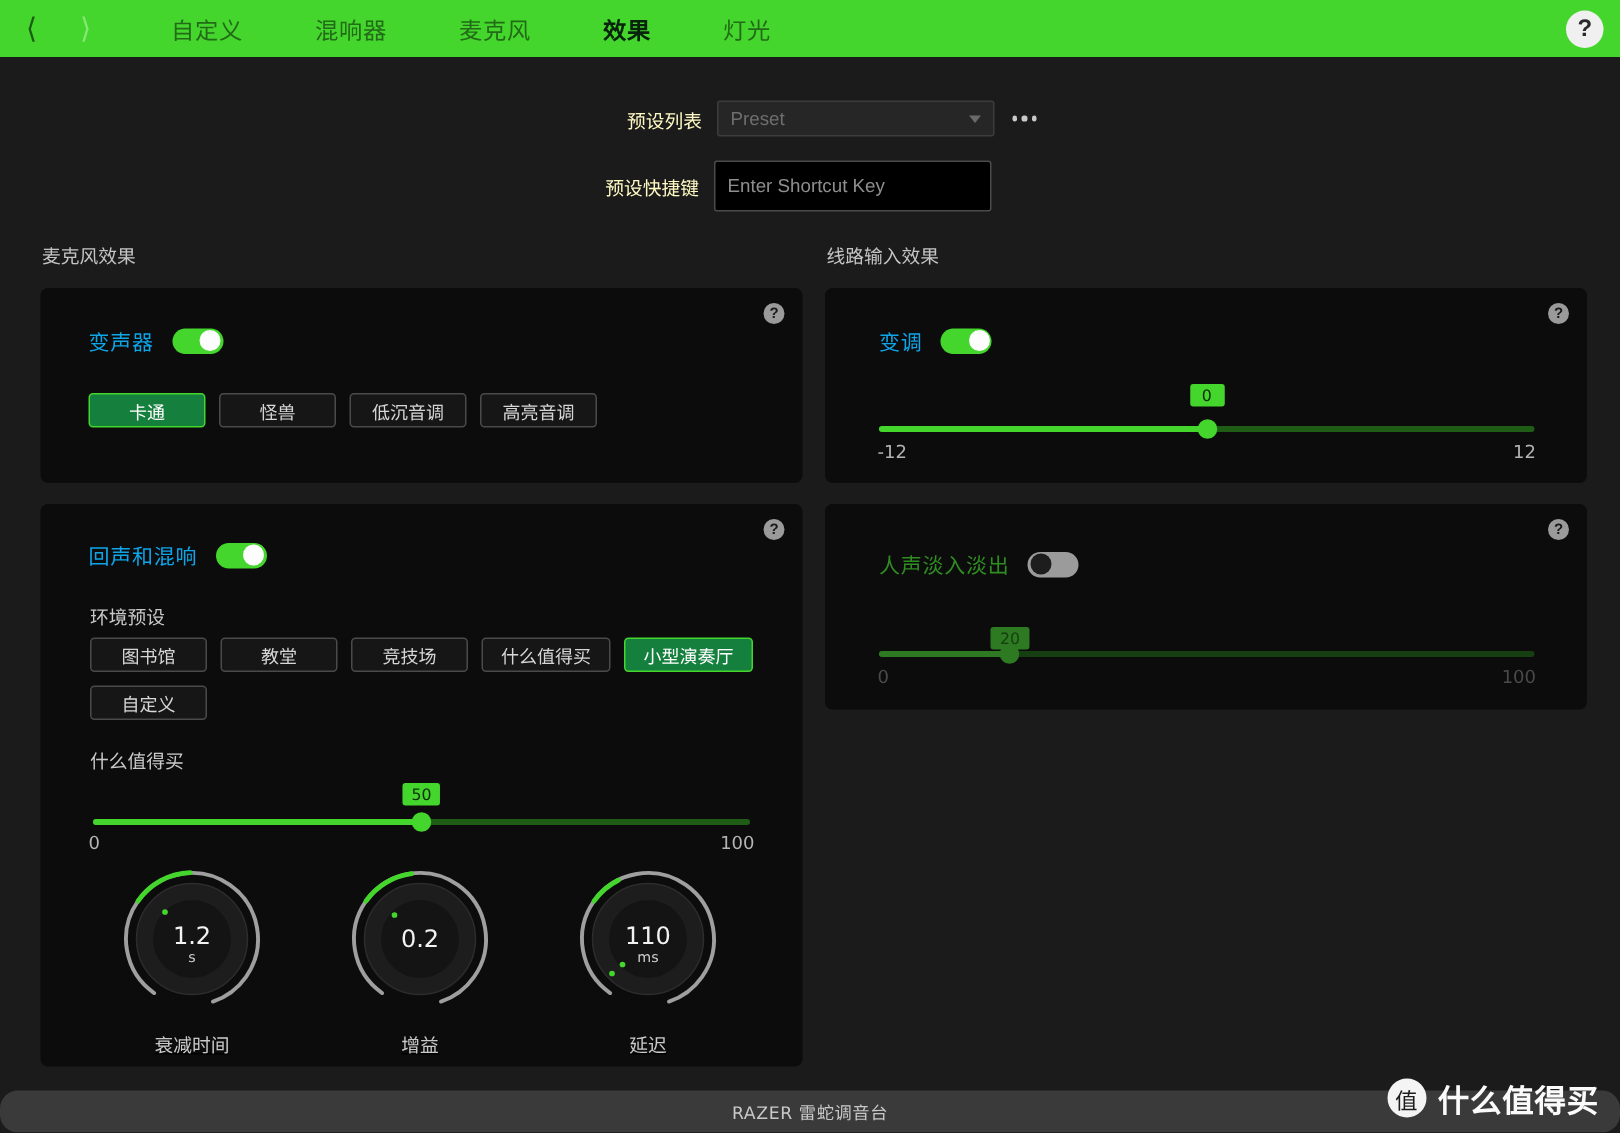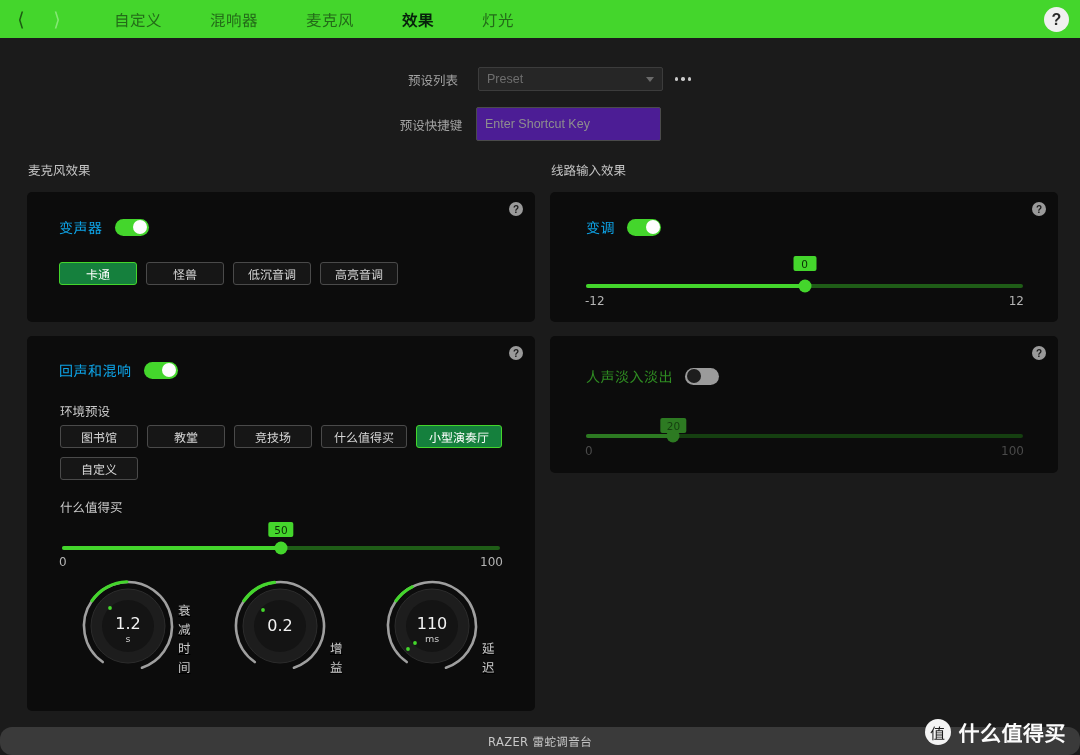--- a/index.html
+++ b/index.html
@@ -32,34 +32,34 @@
     position: absolute; right: 11px; top: 7px; width: 25px; height: 25px; border-radius: 50%;
     background: #f0f0f0; color: #2a2a2a; font-size: 16px; font-weight: 700;
     display: flex; align-items: center; justify-content: center;
   }
 
   
   .preset-area { position: absolute; left: 0; top: 38px; width: 1080px; height: 110px; }
   .preset-row { position: absolute; display: flex; align-items: center; }
   .preset-row.r1 { left: 398px; top: 29px; }
   .preset-row.r2 { left: 396px; top: 69px; }
-  .preset-label { font-size: 12.5px; color: #a3a3a3; width: 70px; text-align: center;
+  .preset-label { font-size: 12.5px; color: #fef9c3; width: 70px; text-align: right;
                   margin-right: 10px; font-family: "DejaVu Sans", sans-serif; }
   .preset-select {
     width: 185px; height: 24px; background: #262626; border: 1px solid #3c3c3c;
     border-radius: 2px; display: flex; align-items: center; padding: 0 8px;
     font-size: 12.5px; color: #6e6e6e; position: relative;
   }
   .chev { position: absolute; right: 8px; top: 9px; width: 0; height: 0;
           border-left: 4.5px solid transparent; border-right: 4.5px solid transparent;
           border-top: 5px solid #6a6a6a; }
   .dots { margin-left: 12px; display: flex; gap: 3px; align-items: center; }
   .dots i { width: 3.4px; height: 3.4px; border-radius: 50%; background: #c9c9c9; display: block; }
   .preset-input {
-    width: 185px; height: 15px; background: #4c1d95; border: 1px solid #4b4b4b;
+    width: 185px; height: 15px; background: #000000; border: 1px solid #4b4b4b;
     border-radius: 2px; display: flex; align-items: center; padding: 16px 8px;
     font-size: 12.5px; color: #8e8e8e;
   }
 
   
   .col-title { font-size: 12.5px; color: #c4c4c4; font-family: "DejaVu Sans", sans-serif; }
   .panel { background: #0c0c0c; border-radius: 5px; position: absolute; }
   .panel-help {
     position: absolute; right: 12px; top: 10px; width: 14px; height: 14px; border-radius: 50%;
     background: #9a9a9a; color: #1a1a1a; font-size: 10px; font-weight: 700;
@@ -100,21 +100,21 @@
   }
   .slider.dim .track { background: #153f10; }
   .slider.dim .fill  { background: #2d7a22; }
   .slider.dim .thumb { background: #2d7a22; }
   .slider.dim .bubble{ background: #2d7a22; color: #153f10; }
   .endlbl { position: absolute; font-size: 12px; color: #b4b4b4; font-family: "DejaVu Sans", sans-serif; }
   .endlbl.dimtxt { color: #4a4a4a; }
 
   
   .knobs { position: absolute; display: flex; gap: 52px; }
-  .knobcell { width: 100px; display: flex; flex-direction: row; align-items: flex-end; text-decoration: underline; }
+  .knobcell { width: 100px; display: flex; flex-direction: column; align-items: center; text-decoration: underline; }
   .knobsvg { width: 100px; height: 100px; display: block; }
   .knobval { position: absolute; width: 100px; text-align: center; color: #f2f2f2;
              font-size: 16px; line-height: 1.05; font-family: "DejaVu Sans", sans-serif; }
   .knobunit { display: block; font-size: 9.5px; color: #cfcfcf; margin-top: 1px; }
   .knoblbl { margin-top: 10px; font-size: 12.5px; color: #c9c9c9; font-family: "DejaVu Sans", sans-serif; }
 
   
   .footer {
     position: absolute; left: 0; bottom: 0; width: 1080px; height: 28px; background: #3a3a3a;
     display: flex; align-items: center; justify-content: center; border-radius: 12px;

